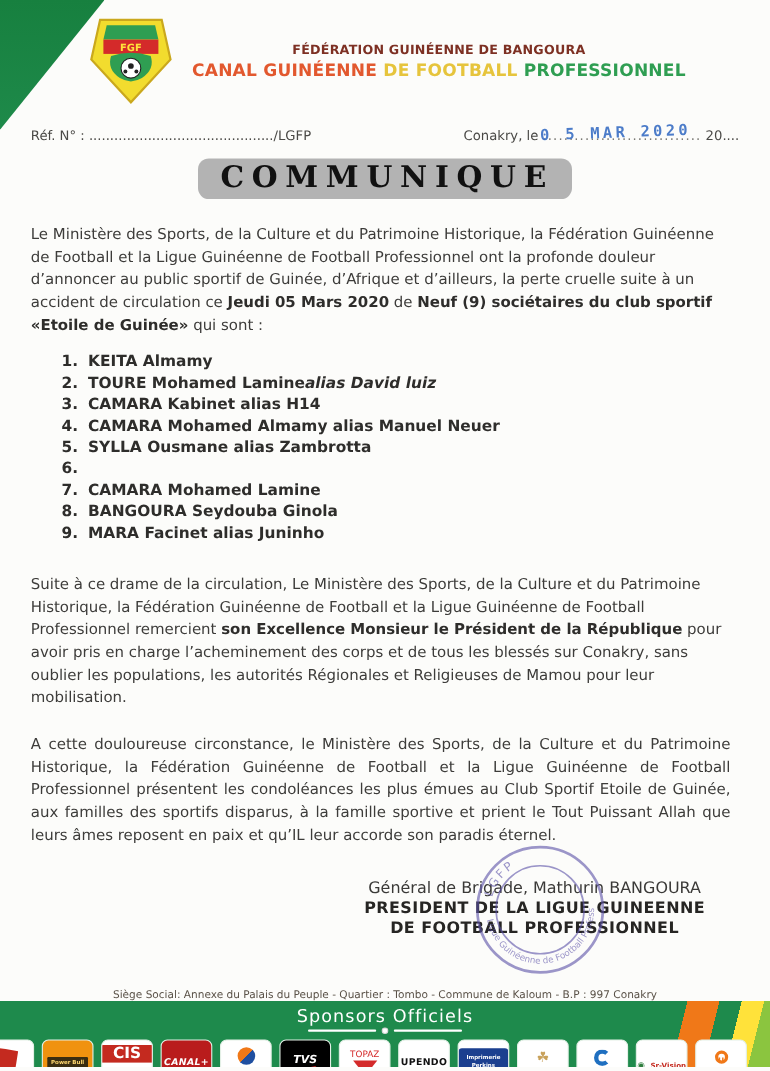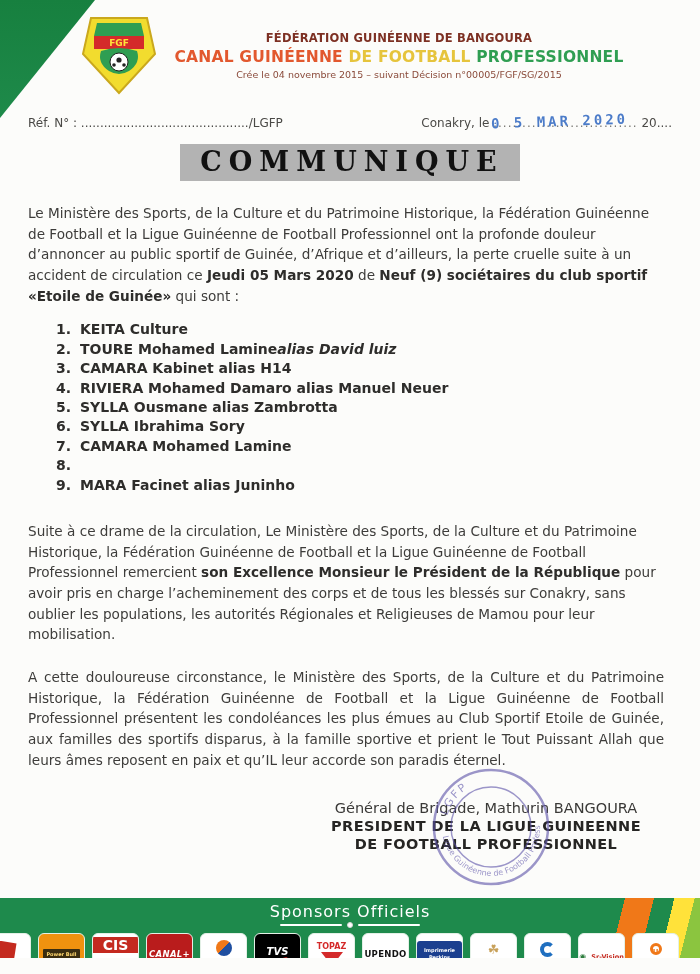--- a/index.html
+++ b/index.html
@@ -32,21 +32,21 @@
     position:absolute; left:70px; top:-3px;
     font-family:"DejaVu Sans Mono", monospace; font-weight:bold;
     color:#3a6fc4; font-size:14px; letter-spacing:3px; transform:rotate(-2deg);
     white-space:nowrap; opacity:.9;
   }
   
   .titlewrap { text-align:center; margin-top:14px; }
   .title {
     display:inline-block; background:#b3b3b3; color:#111;
     font-family:"DejaVu Serif", serif; font-weight:bold;
-    font-size:27px; letter-spacing:7px; padding:2px 16px 4px 20px;
+    font-size:27px; letter-spacing:7px; padding:2px 16px 4px 20px;border-radius:10px;
   }
   
   .bodytext { padding:0 36px 0 28px; font-size:13.6px; line-height:1.52; }
   .para { margin-top:22px; }
   .para.justify { text-align:justify; }
   b { color:#2e2d2b; }
   
   .players { margin:14px 0 0 28px; list-style:none; font-weight:bold; font-size:14px; color:#2e2d2b; }
   .players li { display:flex; line-height:19.4px; }
   .players .num { width:24px; flex:0 0 auto; }
@@ -54,21 +54,21 @@
   .amen { margin-top:24px; }
   
   .sigblock { position:relative; width:380px; margin:30px 24px 0 auto; text-align:center; }
   .sig1 { font-size:14.5px; color:#3a3937; }
   .sig2 { font-size:14.5px; font-weight:bold; color:#262523; letter-spacing:.4px; margin-top:2px; }
   .seal { position:absolute; left:130px; top:-38px; width:130px; height:130px; opacity:.6; pointer-events:none; }
   
   .footer { text-align:center; margin-top:46px; font-size:9.6px; color:#5a5248; line-height:1.55; }
   
   .banner {
-    position:absolute; left:0; right:0; bottom:16px; height:60px;
+    position:absolute; left:0; right:0; bottom:4px; height:60px;
     background:#1e8a4c; overflow:hidden;
   }
   .stripes {
     position:absolute; top:0; right:0; bottom:0; width:130px;
     background:linear-gradient(104deg,
       rgba(0,0,0,0) 38%, #f07818 38%, #f07818 58%,
       #1e8a4c 58%, #1e8a4c 72%, #ffe23a 72%, #ffe23a 86%, #8bc53f 86%);
   }
   .sp-title { position:relative; text-align:center; color:#fff; font-size:16px; margin-top:4px; letter-spacing:1px; }
   .sp-underline { position:relative; display:flex; justify-content:center; align-items:center; gap:5px; margin-top:1px; }
@@ -84,21 +84,21 @@
   .sp-orange { background:#f0920f; }
   .sp-orange .band { background:#3a2d10; color:#ffd76e; font-size:5px; font-weight:bold; padding:2px 3px; border-radius:1px; }
   .sp-cistv { gap:0; } .sp-cistv .l1 { background:#c42a1f; color:#fff; font-weight:bold; font-size:14px; padding:0 20px; display:inline-block; }
   .sp-cistv .l2 { background:#1f4fa0; color:#fff; font-weight:normal; font-size:9px; padding:0 4px; display:inline-block; }
   .sp-canal { background:#b91c1c; color:#fff; font-weight:bold; font-style:italic; font-size:8.5px; letter-spacing:.3px; }
   .sp-total .ball { width:16px; height:16px; border-radius:50%;
      background:linear-gradient(135deg,#f07818 0 50%,#1f4fa0 50% 100%); margin-bottom:2px; }
   .sp-total .txt { color:#1f4fa0; font-weight:bold; font-size:7.5px; font-style:italic; }
   .sp-tvs { background:#000000; color:#fff; font-weight:bold; font-style:italic; font-size:10px; }
   .sp-tvs .swoosh { width:20px; height:3px; background:#d42a2a; border-radius:2px; transform:rotate(-12deg); margin-top:2px; }
-  .sp-topaz .txt { color:#d42a2a; font-weight:bold; font-size:8px; }
+  .sp-topaz .txt { color:#d42a2a; font-weight:normal; font-size:8px; }
   .sp-topaz .tri { width:0; height:0; border-left:11px solid transparent; border-right:11px solid transparent; border-top:14px solid #d42a2a; margin-top:1px; }
   .sp-upendo { color:#111; font-weight:bold; font-size:8.5px; letter-spacing:.3px; }
   .sp-perkins .chip { background:#1b3f8f; color:#fff; font-size:5px; font-weight:bold; padding:6px 4px; border-radius:3px; line-height:1.4; }
   .sp-riviera .palm { color:#c8a15a; font-size:13px; line-height:1; }
   .sp-riviera .txt { color:#b08d4a; font-size:5px; letter-spacing:1px; margin-top:2px; }
   .sp-camaya .wave { width:15px; height:15px; border-radius:50%; border:4px solid #1f6fc0; border-right-color:transparent; margin-bottom:1px; }
   .sp-camaya .txt { color:#1f6fc0; font-weight:bold; font-size:7px; font-style:italic; }
   .sp-srv .txt { color:#c42a1f; font-weight:bold; font-size:6.5px; }
   .sp-srv .ico { color:#2f7e3f; font-size:8px; }
   .sp-express .u { width:12px; height:12px; border-radius:50%; border:3px solid #f07818; color:#f07818; font-size:7px; font-weight:bold; line-height:12px; margin-bottom:1px; }
@@ -121,21 +121,20 @@
       <text x="42" y="32" font-size="9" font-weight="bold" fill="#ffe23a" text-anchor="middle">FGF</text>
       <path d="M24,37 q18,-6 36,0 q4,12 -8,20 q-10,6 -20,0 q-12,-8 -8,-20 z" fill="#2f9e52"></path>
       <circle cx="42" cy="48" r="9" fill="#fff" stroke="#222" stroke-width="1"></circle>
       <circle cx="42" cy="46" r="2.6" fill="#222"></circle>
       <circle cx="37" cy="51" r="1.8" fill="#222"></circle>
       <circle cx="47" cy="51" r="1.8" fill="#222"></circle>
     </svg>
     <div class="header-text">
       <div class="org1">FÉDÉRATION GUINÉENNE DE BANGOURA</div>
       <div class="org2"><span class="c1">CANAL GUINÉENNE </span><span class="c2">DE FOOTBALL </span><span class="c3">PROFESSIONNEL</span></div>
-      <div class="org3">Crée le 04 novembre 2015 – suivant Décision n°00005/FGF/SG/2015</div>
     </div>
   </div>
 
   <div class="refrow">
     <span>Réf. N° : ............................................/LGFP</span>
     <span class="dateline">
       <span>Conakry, le</span>
       <span class="datedots">..............................</span>
       <span>20....</span>
       <span class="datestamp">0 5 MAR 2020</span>
@@ -146,55 +145,55 @@
     <div class="title">COMMUNIQUE</div>
   </div>
 
   <div class="bodytext">
 
     <p class="para"><span>Le Ministère des Sports, de la Culture et du Patrimoine Historique, la Fédération Guinéenne de Football et la Ligue Guinéenne de Football Professionnel ont la profonde douleur d’annoncer au public sportif de Guinée, d’Afrique et d’ailleurs, la perte cruelle suite à un accident de circulation ce </span><b>Jeudi 05 Mars 2020</b><span> de </span><b>Neuf (9) sociétaires du club sportif «Etoile de Guinée»</b><span> qui sont :</span></p>
 
     <ol class="players">
       <li>
           <span class="num">1.</span>
-          <span>KEITA Culture</span>
+          <span>KEITA Almamy</span>
           <span class="alias"></span>
         </li>
       <li>
           <span class="num">2.</span>
           <span>TOURE Mohamed Lamine</span>
           <span class="alias"> alias David luiz</span>
         </li>
       <li>
           <span class="num">3.</span>
           <span>CAMARA Kabinet alias H14</span>
           <span class="alias"></span>
         </li>
       <li>
           <span class="num">4.</span>
-          <span>RIVIERA Mohamed Damaro alias Manuel Neuer</span>
+          <span>CAMARA Mohamed Almamy alias Manuel Neuer</span>
           <span class="alias"></span>
         </li>
       <li>
           <span class="num">5.</span>
           <span>SYLLA Ousmane alias Zambrotta</span>
           <span class="alias"></span>
         </li>
       <li>
           <span class="num">6.</span>
-          <span>SYLLA Ibrahima Sory</span>
           <span class="alias"></span>
         </li>
       <li>
           <span class="num">7.</span>
           <span>CAMARA Mohamed Lamine</span>
           <span class="alias"></span>
         </li>
       <li>
           <span class="num">8.</span>
+          <span>BANGOURA Seydouba Ginola</span>
           <span class="alias"></span>
         </li>
       <li>
           <span class="num">9.</span>
           <span>MARA Facinet alias Juninho</span>
           <span class="alias"></span>
         </li>
     </ol>
 
     <p class="para" style="margin-top:26px"><span>Suite à ce drame de la circulation, Le Ministère des Sports, de la Culture et du Patrimoine Historique, la Fédération Guinéenne de Football et la Ligue Guinéenne de Football Professionnel remercient </span><b>son Excellence Monsieur le Président de la République</b><span> pour avoir pris en charge l’acheminement des corps et de tous les blessés sur Conakry, sans oublier les populations, les autorités Régionales et Religieuses de Mamou pour leur mobilisation.</span></p>

